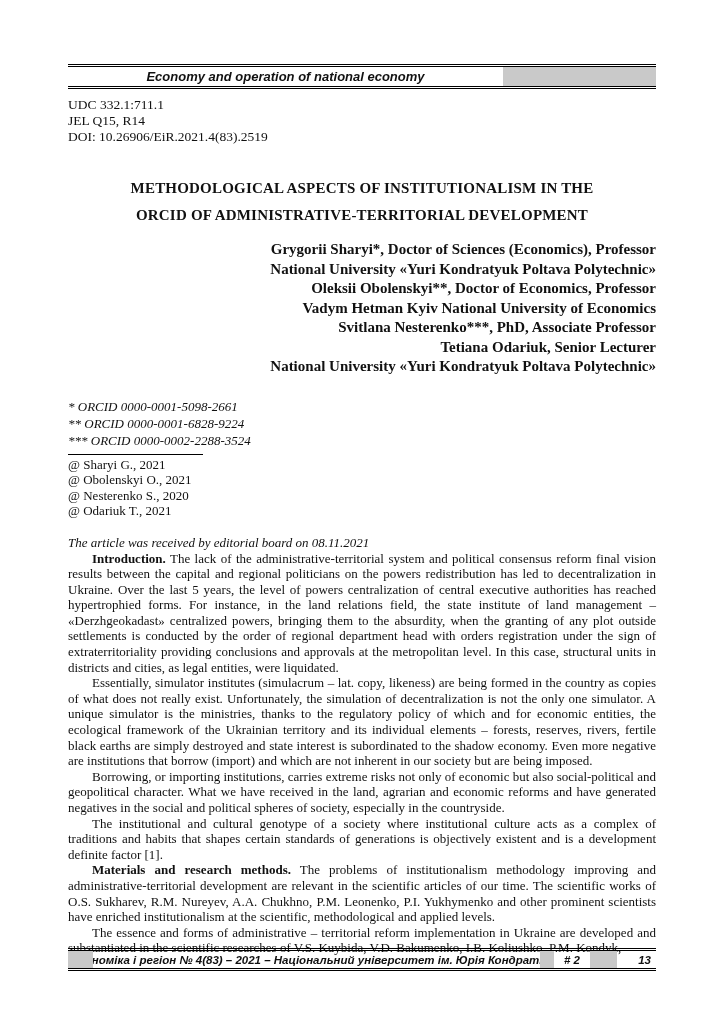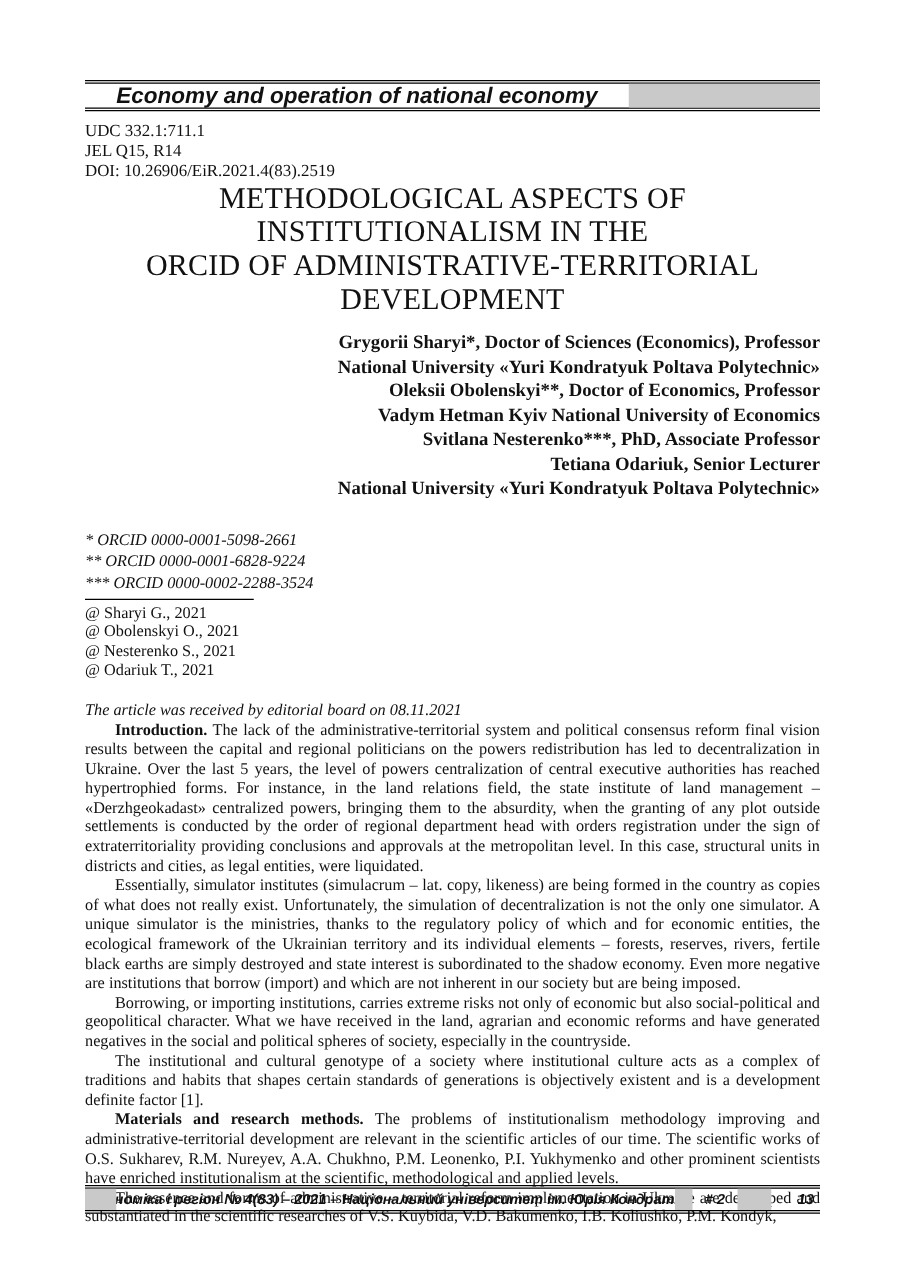--- a/index.html
+++ b/index.html
@@ -23,40 +23,40 @@
     border-bottom: 3px double #000;
     height: 25px;
     display: flex;
     align-items: stretch;
   }
   .band-white {
     flex: 0 0 435px;
     display: flex; align-items: center; justify-content: center;
     font-family: "Liberation Sans", sans-serif;
     font-weight: bold; font-style: italic;
-    font-size: 18px;
+    font-size: 13px;
     white-space: nowrap;
   }
   .band-gray { flex: 1; background: #c9c9c9; }
   
   .meta-row {
     margin-top: 8px;
     display: flex;
     justify-content: space-between;
     font-size: 13.5px;
     line-height: 16px;
     flex-direction: column;
   }
   .meta-doi { margin-right: 36px; }
   
   .title {
-    margin-top: 1px;
+    margin-top: 30px;
     text-align: center;
-    font-weight: normal;
-    font-size: 24px;
+    font-weight: bold;
+    font-size: 15px;
     line-height: 27px;
     letter-spacing: 0.2px;
   }
   
   .authors {
     margin-top: 11px;
     text-align: right;
     font-weight: bold;
     font-size: 15px;
     line-height: 19.5px;
@@ -166,21 +166,21 @@
   <div class="orcids">
     <div>* ORCID 0000-0001-5098-2661</div>
     <div>** ORCID 0000-0001-6828-9224</div>
     <div>*** ORCID 0000-0002-2288-3524</div>
   </div>
 
   <div class="copyright">
     <div class="sep"></div>
     <div>@ Sharyi G., 2021</div>
     <div>@ Obolenskyi O., 2021</div>
-    <div>@ Nesterenko S., 2021</div>
+    <div>@ Nesterenko S., 2020</div>
     <div>@ Odariuk T., 2021</div>
   </div>
 
   <div class="received">
     <div>The article was received by editorial board on 08.11.2021</div>
   </div>
 
   <div class="bodytext">
     <p><b>Introduction.</b><span> The lack of the administrative-territorial system and political consensus reform final vision results between the capital and regional politicians on the powers redistribution has led to decentralization in Ukraine. Over the last 5 years, the level of powers centralization of central executive authorities has reached hypertrophied forms. For instance, in the land relations field, the state institute of land management – «Derzhgeokadast» centralized powers, bringing them to the absurdity, when the granting of any plot outside settlements is conducted by the order of regional department head with orders registration under the sign of extraterritoriality providing conclusions and approvals at the metropolitan level. In this case, structural units in districts and cities, as legal entities, were liquidated.</span></p>
     <p><span>Essentially, simulator institutes (simulacrum – lat. copy, likeness) are being formed in the country as copies of what does not really exist. Unfortunately, the simulation of decentralization is not the only one simulator. A unique simulator is the ministries, thanks to the regulatory policy of which and for economic entities, the ecological framework of the Ukrainian territory and its individual elements – forests, reserves, rivers, fertile black earths are simply destroyed and state interest is subordinated to the shadow economy. Even more negative are institutions that borrow (import) and which are not inherent in our society but are being imposed.</span></p>

